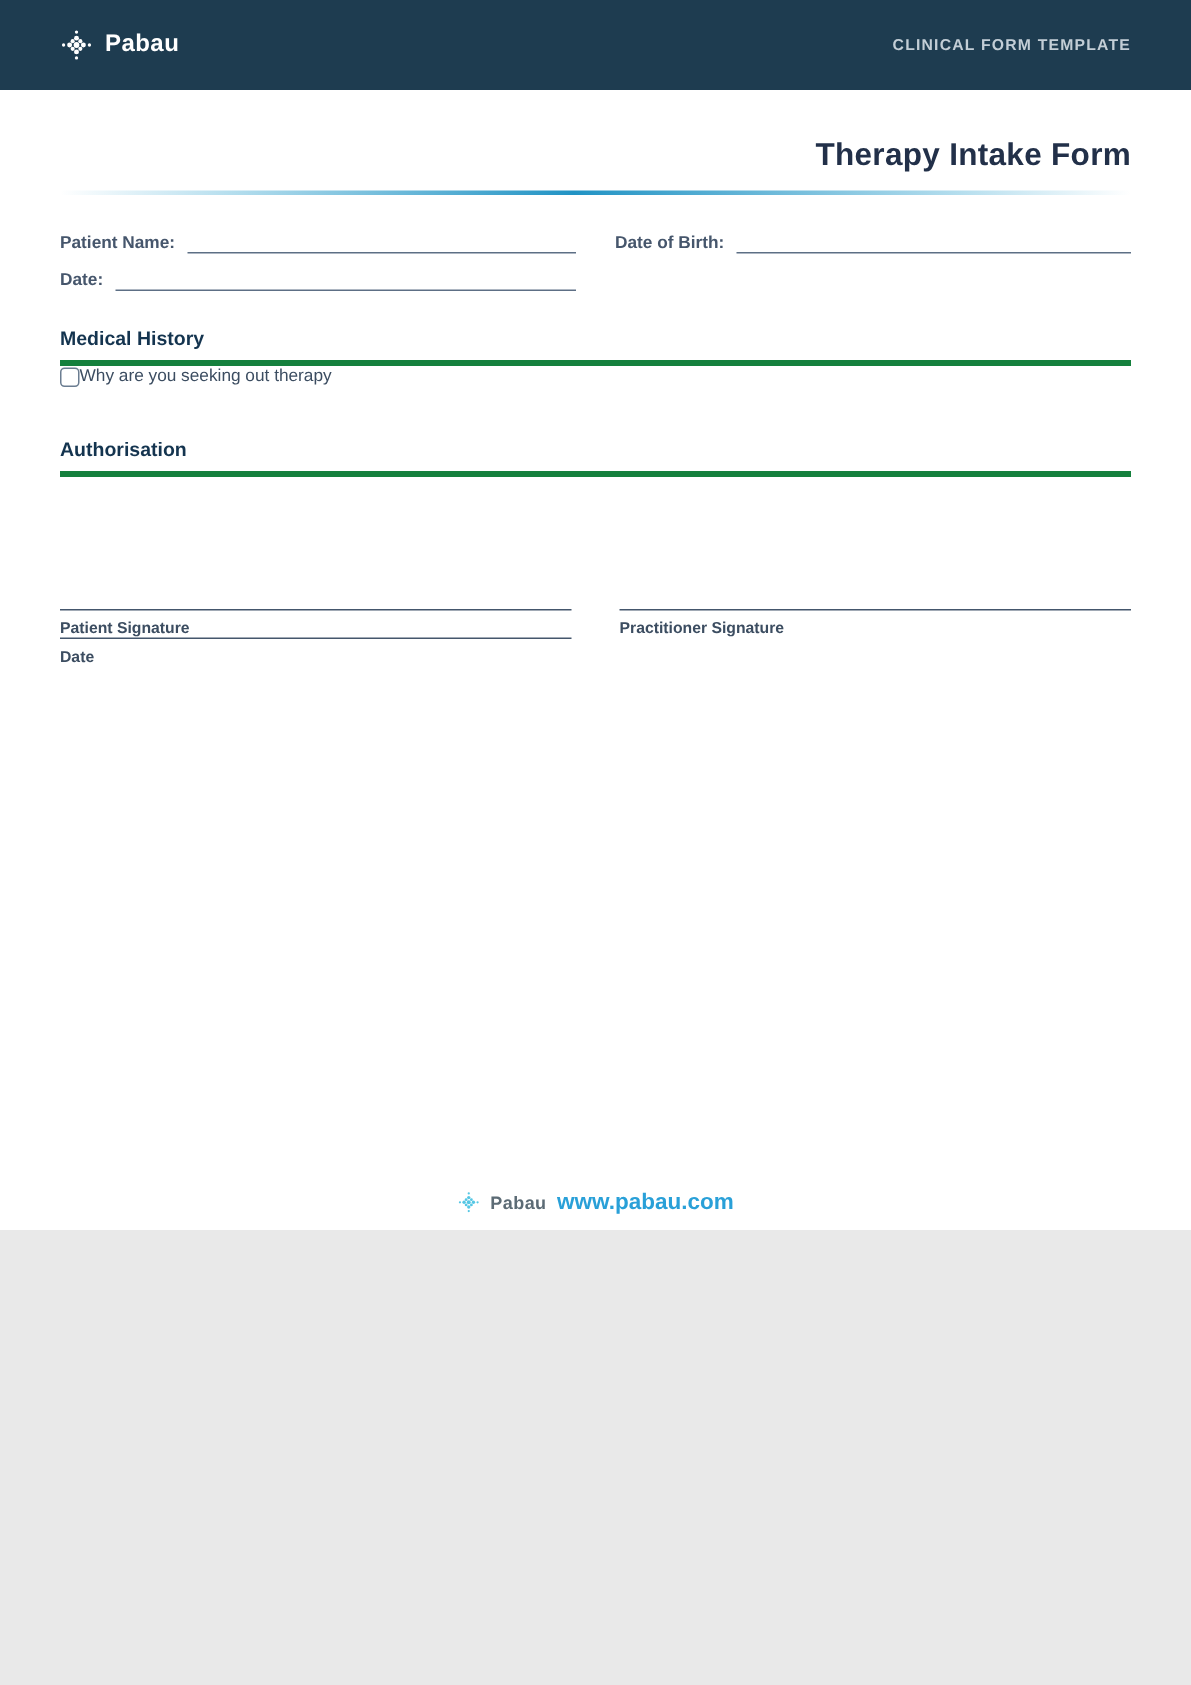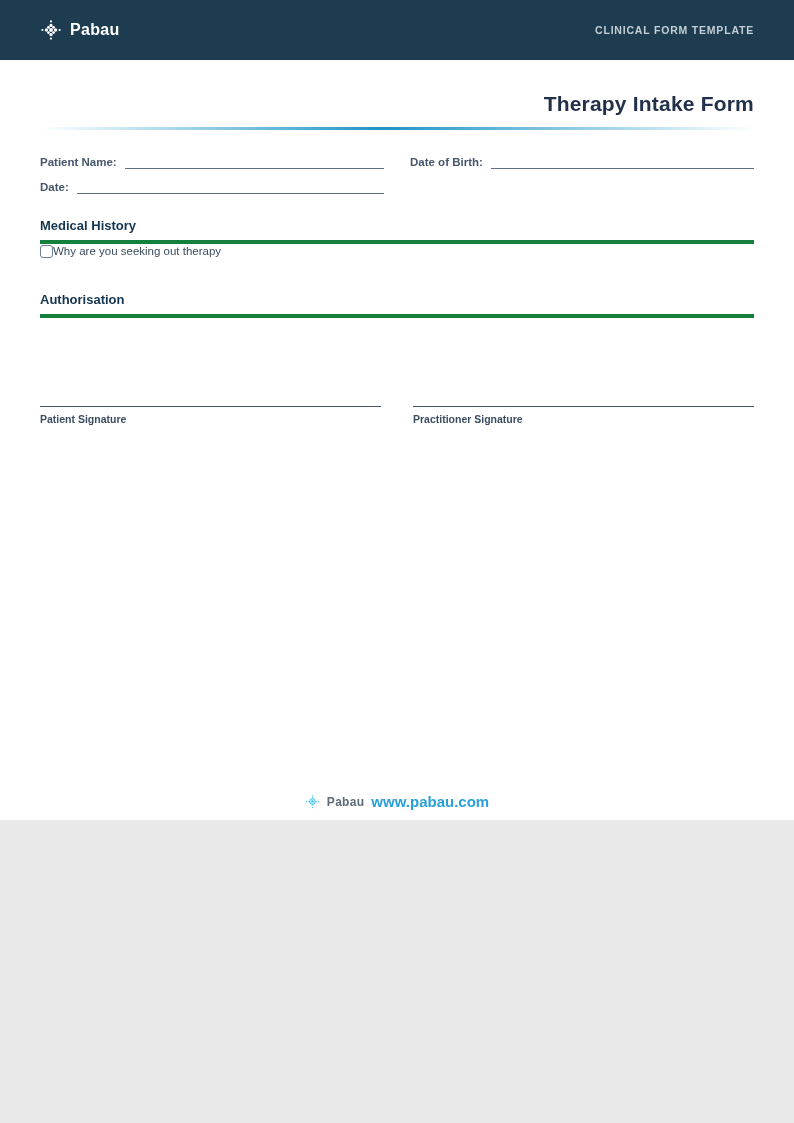--- a/index.html
+++ b/index.html
@@ -201,20 +201,24 @@
     <h2 class="section-heading auth">Authorisation</h2>
 
     <div class="signature-grid">
       <div class="sig">
         <div class="sig-line"></div>
         <div class="sig-label">Patient Signature</div>
       </div>
       <div class="sig">
         <div class="sig-line"></div>
         <div class="sig-label">Practitioner Signature</div>
+      </div>
+      <div class="sig">
+        <div class="sig-line"></div>
+        <div class="sig-label">Date</div>
       </div>
     </div>
 
   </div>
 
   <div class="footer">
     <span class="footer-icon">
       <svg width="15" height="15" viewBox="0 0 24 24" fill="#56c7e4">
         <circle cx="12" cy="2.6" r="1.2"></circle>
           <circle cx="12" cy="21.4" r="1.2"></circle>

